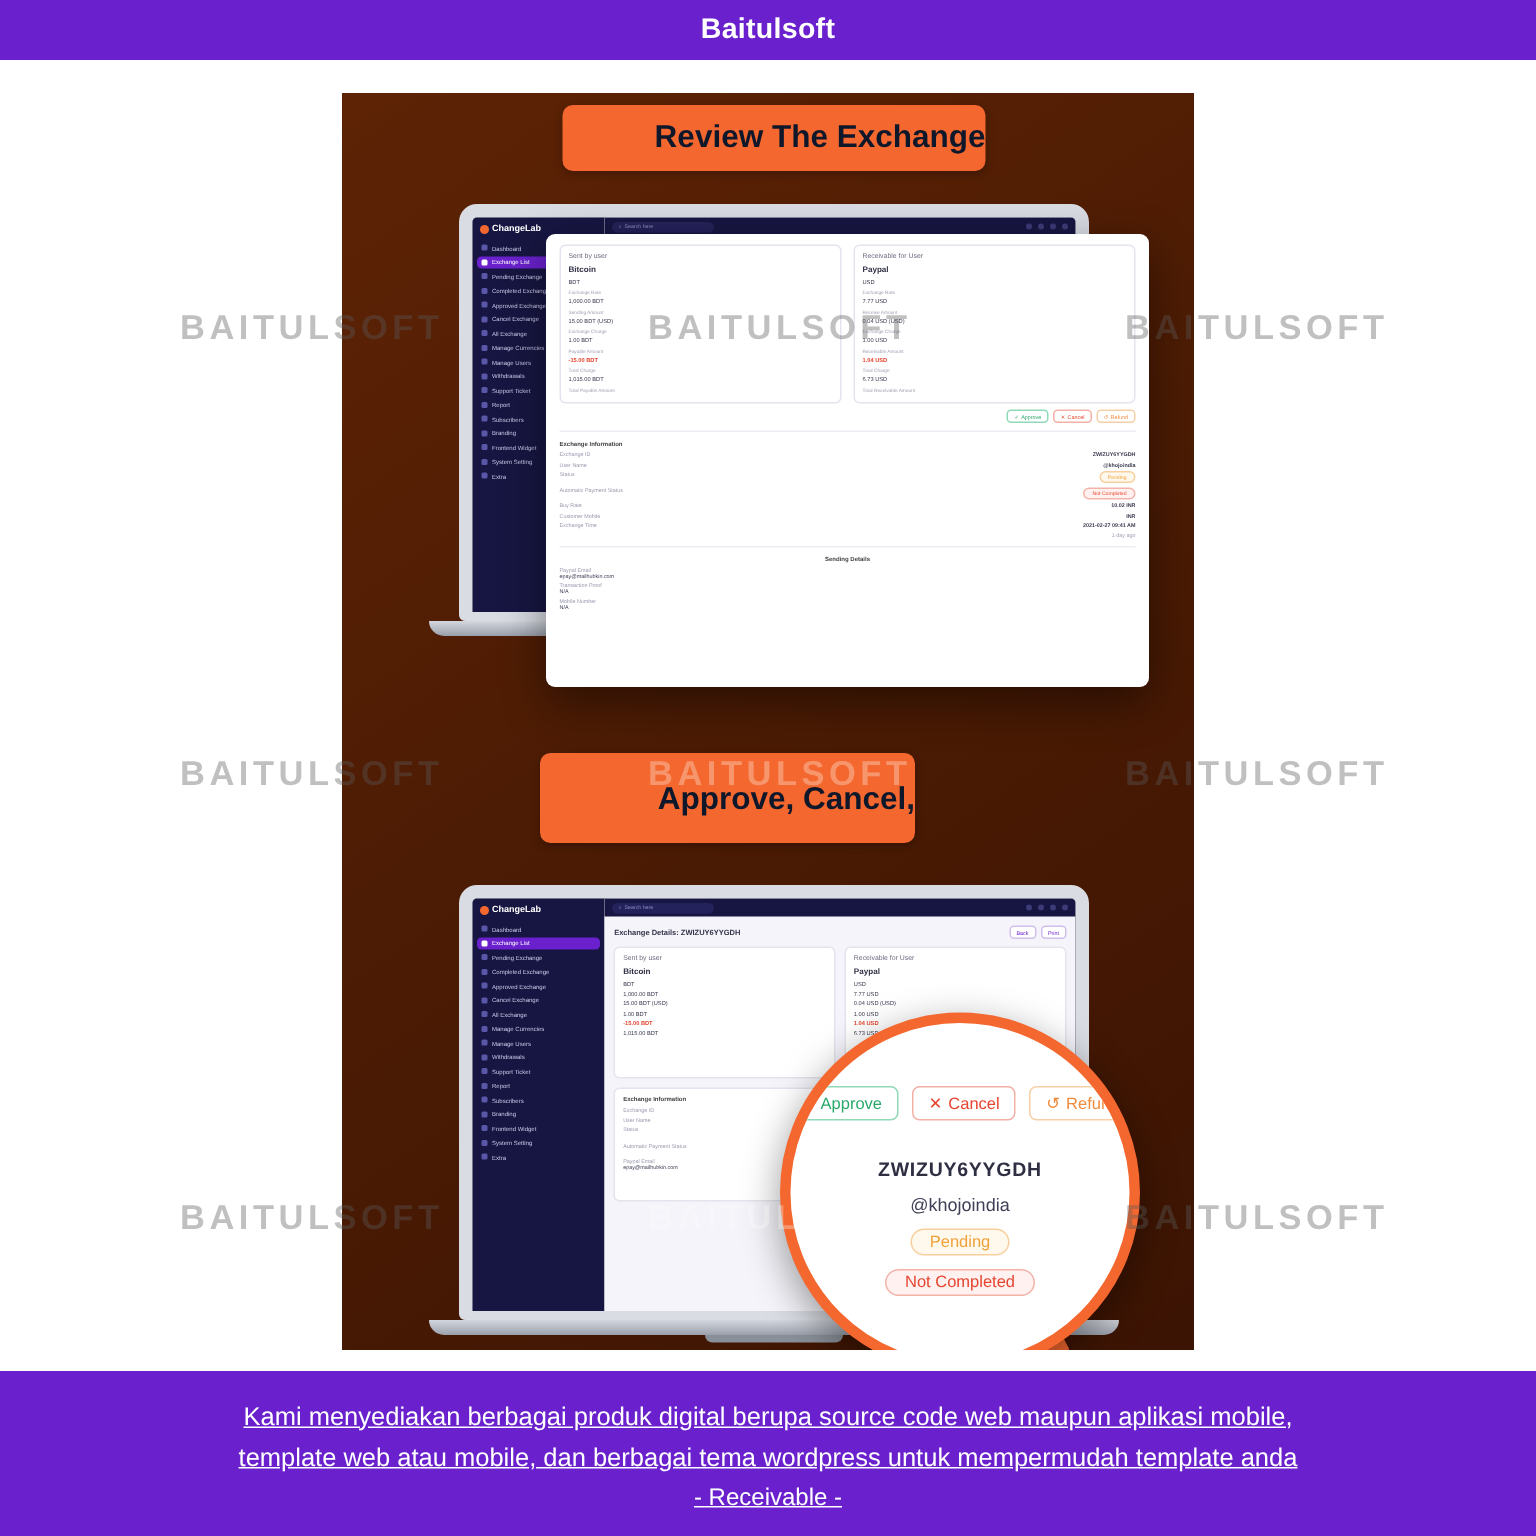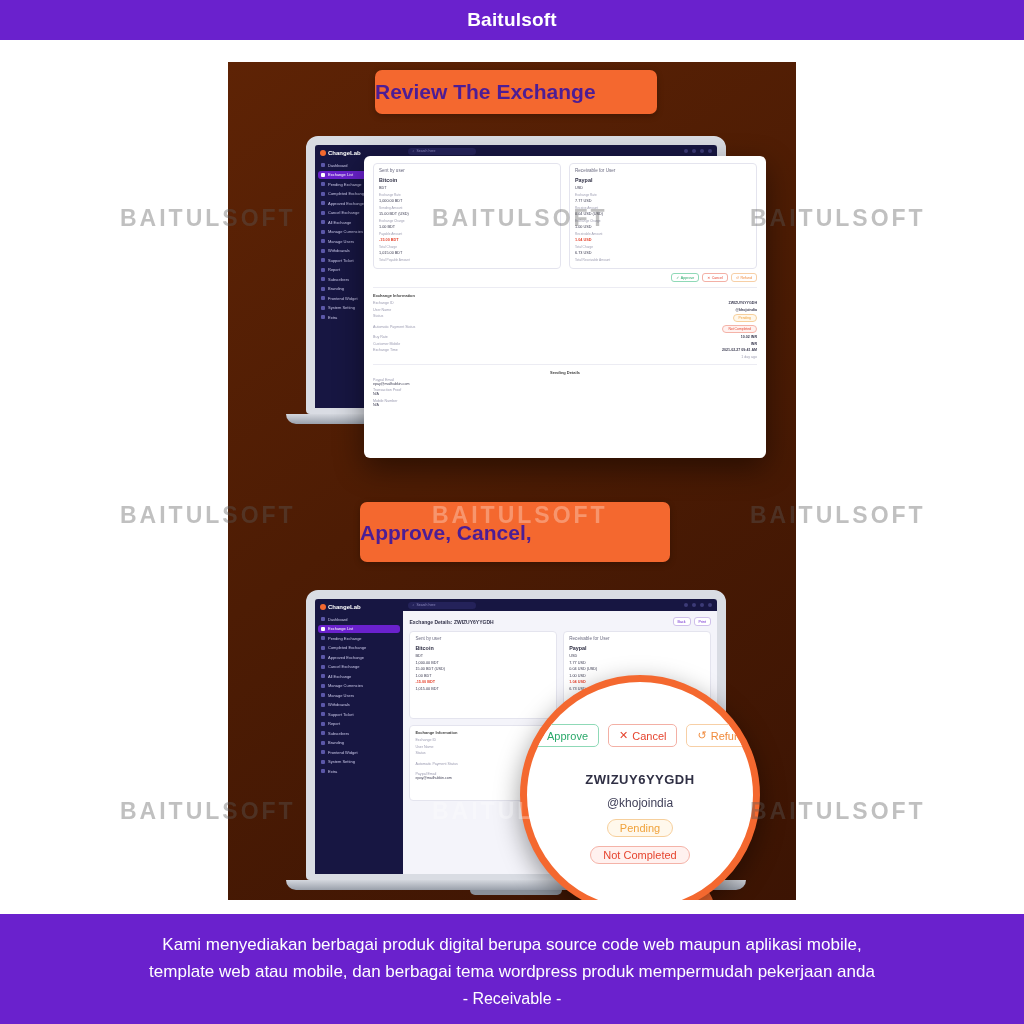--- a/index.html
+++ b/index.html
@@ -25,45 +25,46 @@
   
   .bottombar{
     position:absolute;left:0;bottom:0;width:1024px;height:110px;
     background:#6a21cd;
     display:flex;flex-direction:column;align-items:center;justify-content:center;
     padding-top:4px;box-sizing:border-box;
   }
   .bottombar .line{
     color:#ffffff;font-size:17px;line-height:27px;text-align:center;
     max-width:960px;
+    text-decoration:underline;
   }
   .bottombar .line.small{font-size:16px;}
 
   
   .poster{
     position:absolute;left:228px;top:62px;width:568px;height:838px;
     background:#5c2206;
     background:linear-gradient(145deg,#5e2305 0%,#4d1c04 45%,#3c1403 100%);
     overflow:hidden;
   }
 
   
   .pill{
     position:absolute;
     background:#f4682f;
-    color:#4c1d95;
+    color:#0f172a;
     border-radius:7px;
-    display:flex;align-items:flex-start;justify-content:center;
+    display:flex;align-items:flex-end;justify-content:center;
     flex-direction:column;
     text-align:center;
     font-weight:bold;
     box-shadow:0 2px 6px rgba(0,0,0,.25);
   }
   .pill.one{left:147px;top:8px;width:282px;height:44px;font-size:21px;}
-  .pill.two{left:132px;top:440px;width:310px;height:60px;font-size:21px;line-height:27px;}
+  .pill.two{left:132px;top:440px;width:250px;height:60px;font-size:21px;line-height:27px;}
 
   
   .laptop{position:absolute;}
   .laptop .screen{
     background:#11102a;
     border:9px solid #d9dce3;
     border-bottom-width:6px;
     border-radius:12px 12px 4px 4px;
     overflow:hidden;
     position:relative;
@@ -666,17 +667,17 @@
   <div class="wm" style="left:750px;top:205px;">BAITULSOFT</div>
   <div class="wm" style="left:120px;top:502px;">BAITULSOFT</div>
   <div class="wm light" style="left:432px;top:502px;">BAITULSOFT</div>
   <div class="wm" style="left:750px;top:502px;">BAITULSOFT</div>
   <div class="wm" style="left:120px;top:798px;">BAITULSOFT</div>
   <div class="wm light" style="left:432px;top:798px;">BAITULSOFT</div>
   <div class="wm" style="left:750px;top:798px;">BAITULSOFT</div>
 
   <div class="bottombar">
     <div class="line">Kami menyediakan berbagai produk digital berupa source code web maupun aplikasi mobile,</div>
-    <div class="line">template web atau mobile, dan berbagai tema wordpress produk mempermudah pekerjaan anda</div>
+    <div class="line">template web atau mobile, dan berbagai tema wordpress untuk mempermudah template anda</div>
     <div class="line small">- Receivable -</div>
   </div>
 
 </div>
 
 </body></html>

